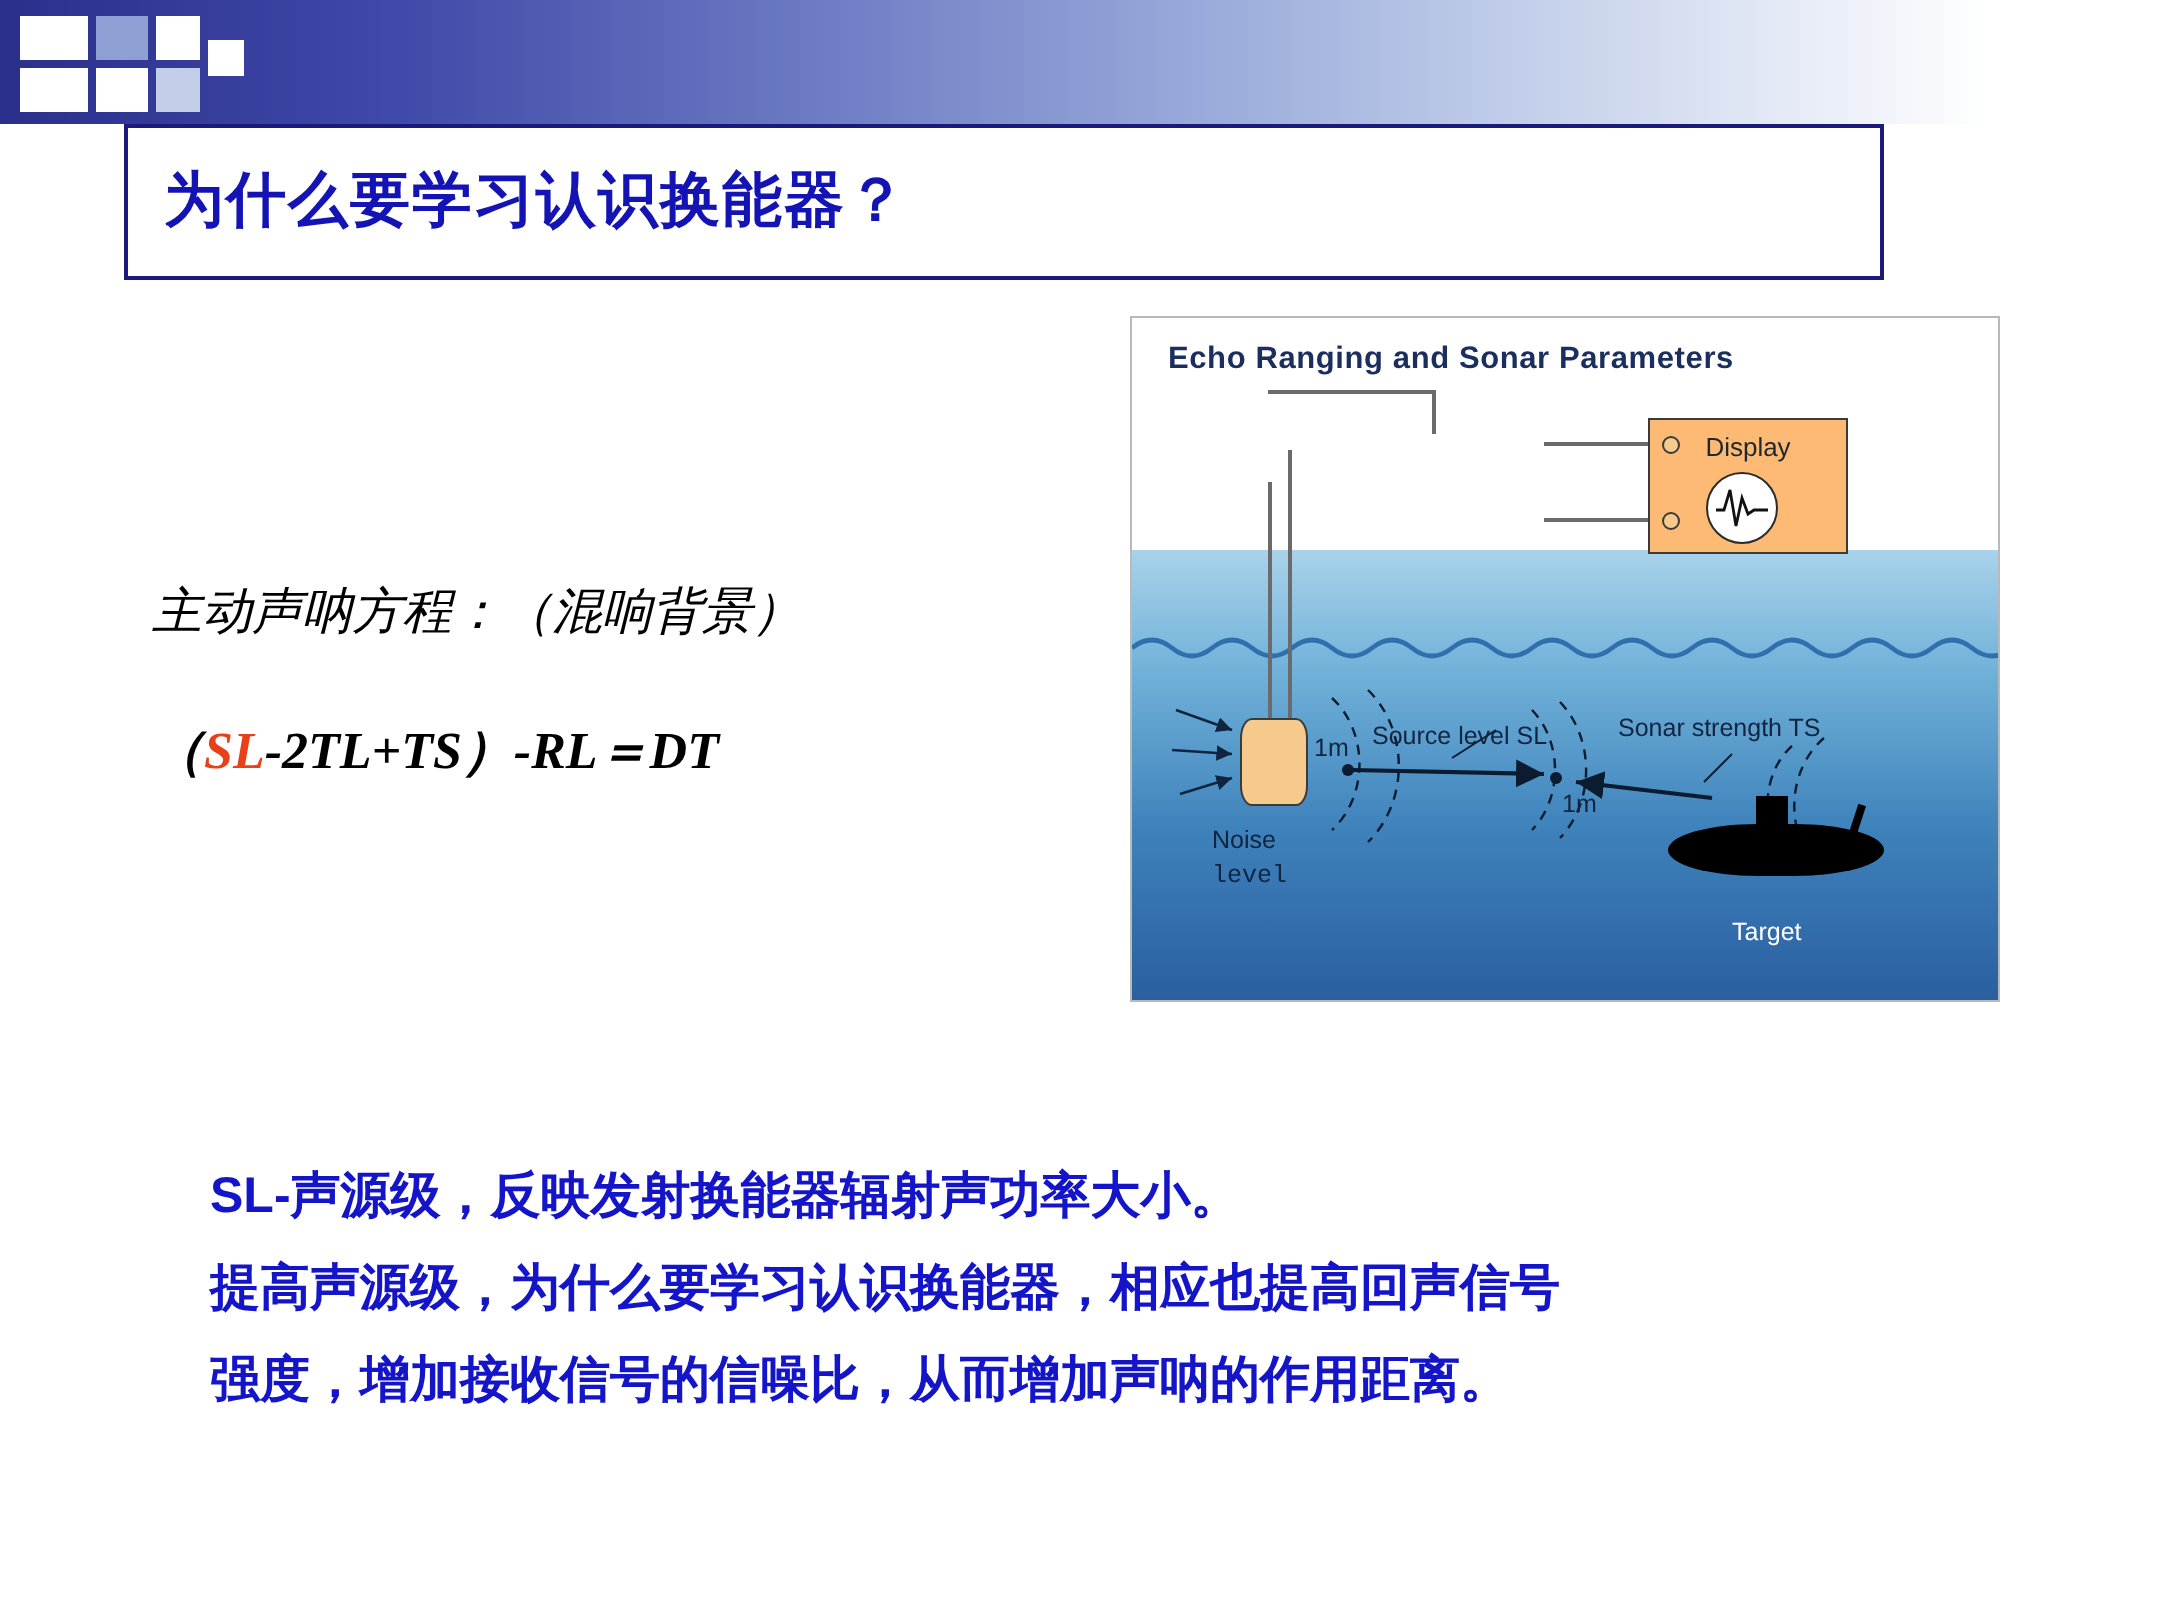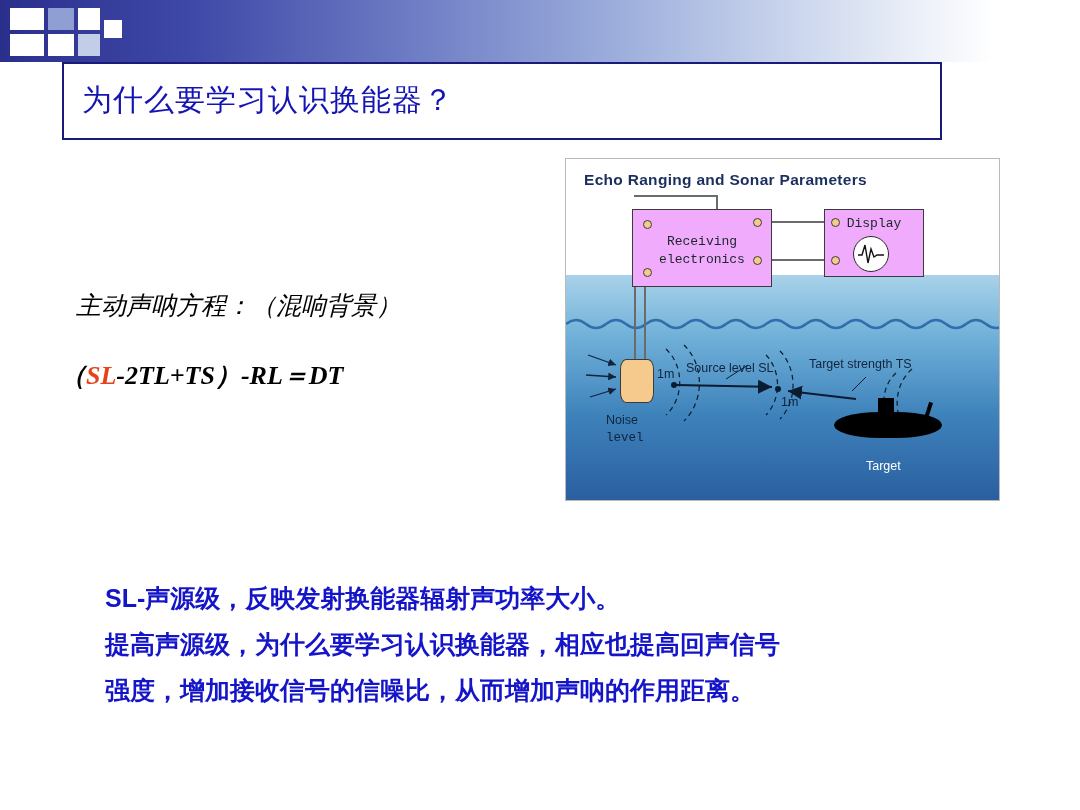--- a/index.html
+++ b/index.html
@@ -46,39 +46,39 @@
     left: 62px; top: 62px;
     width: 880px; height: 78px;
     border: 2px solid #1a1a7a;
     background: #ffffff;
     box-sizing: border-box;
   }
   .title-text {
     position: absolute;
     left: 18px; top: 16px;
     font-size: 30px;
-    font-weight: normal;
+    font-weight: bold;
     color: #1414b4;
     letter-spacing: 1px;
   }
 
   
   .eq-line {
     position: absolute;
     left: 76px; top: 268px;
     font-family: "Liberation Serif", serif;
     font-style: italic;
     font-size: 25px;
     color: #000000;
     white-space: nowrap;
     margin-top: 21px;
   }
   .eq-formula {
     position: absolute;
-    left: 60px; top: 358px;
+    left: 76px; top: 358px;
     font-family: "Liberation Serif", serif;
     font-style: italic;
     font-weight: bold;
     font-size: 26px;
     color: #000000;
     white-space: nowrap;
   }
   .eq-formula .hl {
     color: #e8411a;
   }
@@ -121,24 +121,23 @@
   }
   .fig-wave {
     position: absolute;
     left: 0; top: 157px;
     width: 433px; height: 14px;
   }
 
   
   .obox {
     position: absolute;
-    background: #f0abfc;
+    background: #fdba74;
     border: 1.5px solid #3b3b3b;
     box-sizing: border-box;
-    font-family: Liberation Mono, monospace;
   }
   .obox-recv { left: 66px; top: 50px; width: 140px; height: 78px; }
   .obox-disp { left: 258px; top: 50px; width: 100px; height: 68px; }
   .obox-label {
     position: absolute;
     width: 100%;
     text-align: center;
     font-size: 13px;
     color: #20282f;
   }
@@ -241,28 +240,20 @@
     <path d="M0,8 Q10,0 20,8 T40,8 T60,8 T80,8 T100,8 T120,8 T140,8 T160,8 T180,8 T200,8 T220,8 T240,8 T260,8 T280,8 T300,8 T320,8 T340,8 T360,8 T380,8 T400,8 T420,8 T440,8" fill="none" stroke="#2f6fae" stroke-width="2.4"></path>
   </svg>
 
   <div class="wire" style="left:68px; top:82px; width:2px; height:118px;"></div>
   <div class="wire" style="left:78px; top:66px; width:2px; height:136px;"></div>
   <div class="wire" style="left:68px; top:36px; width:84px; height:2px;"></div>
   <div class="wire" style="left:150px; top:36px; width:2px; height:22px;"></div>
   <div class="wire" style="left:206px; top:62px; width:54px; height:2px;"></div>
   <div class="wire" style="left:206px; top:100px; width:54px; height:2px;"></div>
 
-  <div class="obox obox-recv">
-    <div class="obox-label recv-l1">Receiving</div>
-    <div class="obox-label recv-l2">electronics</div>
-    <div class="term" style="left:10px; top:10px;"></div>
-    <div class="term" style="left:10px; top:58px;"></div>
-    <div class="term" style="left:120px; top:8px;"></div>
-    <div class="term" style="left:120px; top:46px;"></div>
-  </div>
 
   <div class="obox obox-disp">
     <div class="obox-label disp-l1">Display</div>
     <div class="term" style="left:6px; top:8px;"></div>
     <div class="term" style="left:6px; top:46px;"></div>
     <div class="disp-circle">
       <svg width="34" height="34" viewBox="0 0 34 34">
         <polyline points="4,18 8,18 11,8 14,26 17,12 20,20 23,18 30,18" fill="none" stroke="#111" stroke-width="1.4"></polyline>
       </svg>
     </div>
@@ -303,21 +294,21 @@
 
     <line x1="182" y1="206" x2="160" y2="220" stroke="#0b1b30" stroke-width="1"></line>
     <line x1="300" y1="218" x2="286" y2="232" stroke="#0b1b30" stroke-width="1"></line>
   </svg>
 
   <div class="sub-body"></div>
   <div class="sub-sail"></div>
   <div class="sub-tail"></div>
 
   <div class="fig-txt" style="left:120px; top:182px;margin-top:20px;">Source level SL</div>
-  <div class="fig-txt" style="left:243px; top:198px;">Target strength TS</div>
+  <div class="fig-txt" style="left:243px; top:198px;">Sonar strength TS</div>
   <div class="fig-txt" style="left:91px; top:208px;">1m</div>
   <div class="fig-txt" style="left:215px; top:236px;">1m</div>
   <div class="fig-txt" style="left:40px; top:254px;">Noise</div>
   <div class="fig-txt" style="left:40px; top:272px;font-family:Liberation Mono, monospace;">level</div>
   <div class="fig-txt white" style="left:300px; top:300px;">Target</div>
 </div>
 
 <div class="bottom-text">
   <div>SL-声源级，反映发射换能器辐射声功率大小。</div>
   <div>提高声源级，为什么要学习认识换能器，相应也提高回声信号</div>

